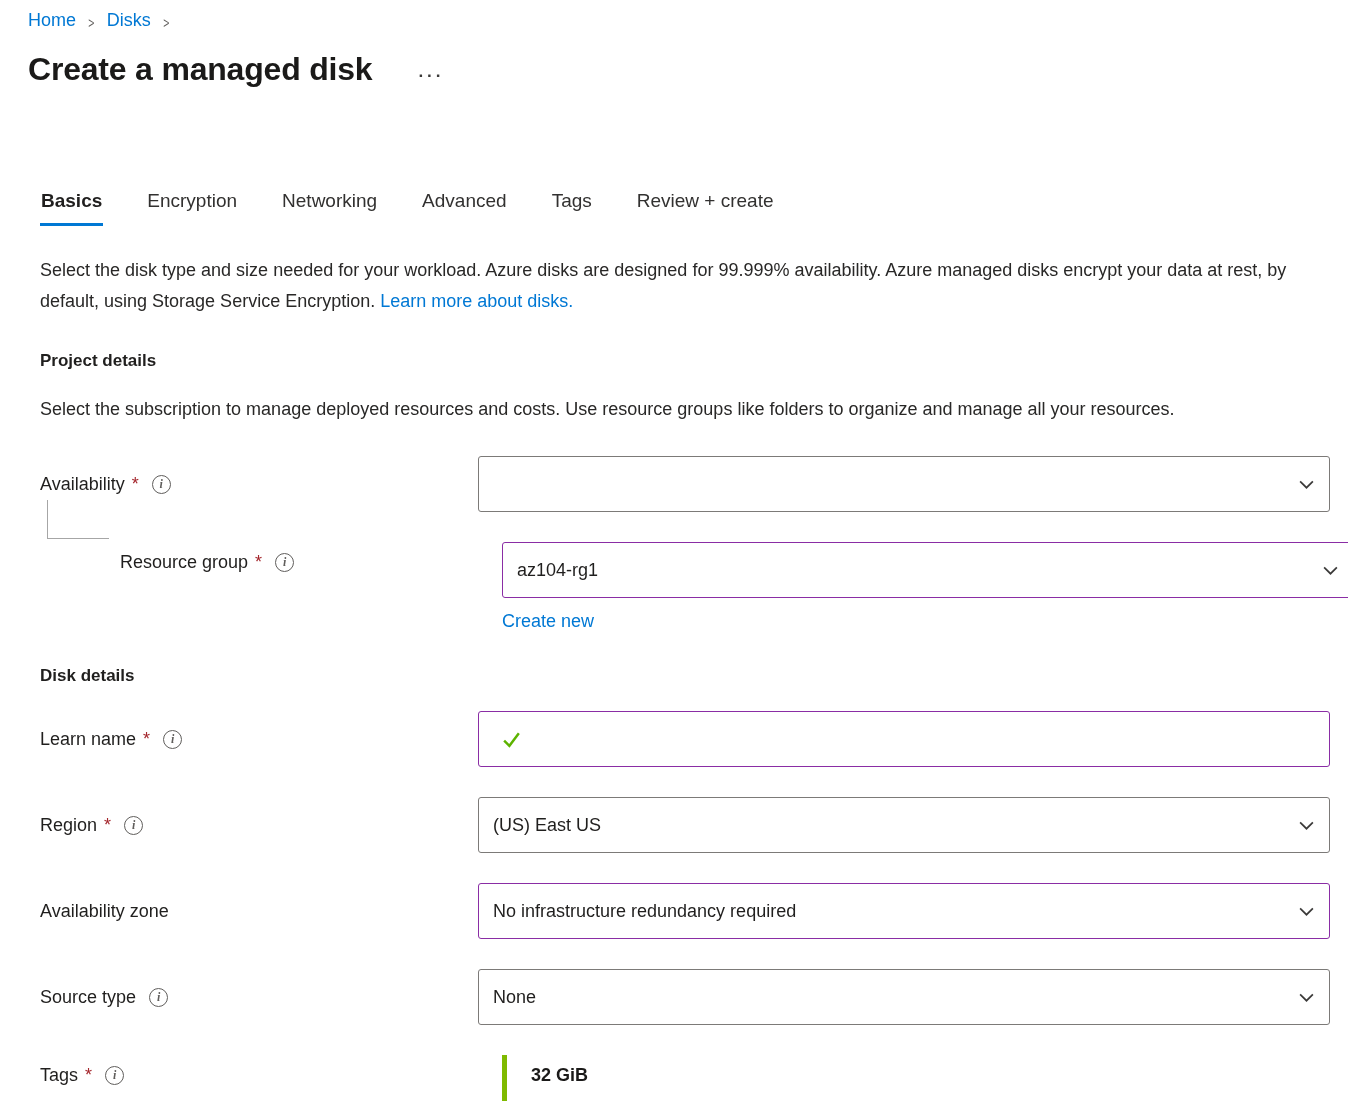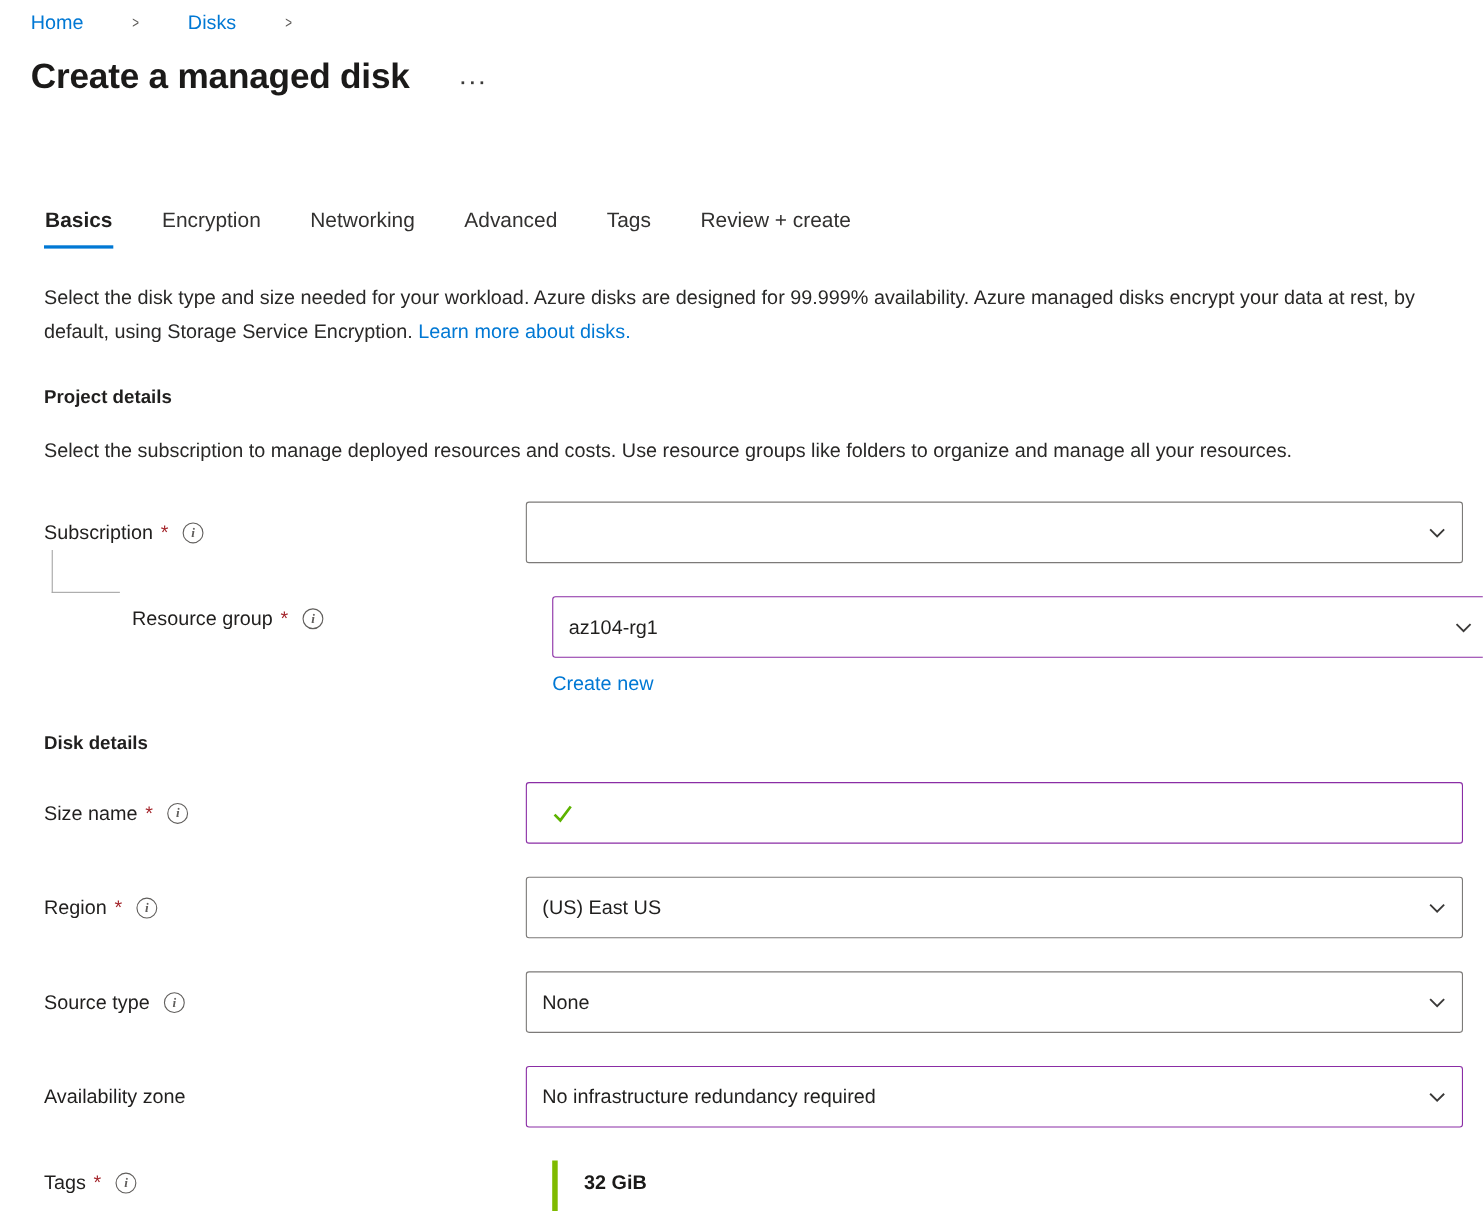--- a/index.html
+++ b/index.html
@@ -4,21 +4,21 @@
 <style>
   * { box-sizing: border-box; }
   html, body { margin: 0; padding: 0; }
   body {
     width: 1348px; height: 1101px; overflow: hidden;
     background: #ffffff; color: #201f1e;
     font-family: "Liberation Sans", sans-serif;
   }
 
   
-  .breadcrumb { padding: 10px 0 0 28px; font-size: 18px; display: flex; align-items: center; gap: 32px; }
+  .breadcrumb { padding: 10px 0 0 28px; font-size: 18px; display: flex; align-items: flex-end; }
   .crumb { color: #0078d4; cursor: pointer; text-decoration: none; }
   .crumb-sep { color: #605e5c; margin: 0 11px; font-size: 15px; transform: scaleX(0.7); display: inline-block; }
 
   
   .title-row { display: flex; align-items: center; margin: 20px 0 0 28px; }
   .page-title { font-size: 32px; font-weight: 700; color: #1b1a19; letter-spacing: -0.2px; }
   .more-dots { margin-left: 46px; margin-top: 12px; color: #3b3a39; font-size: 17px; font-weight: 700; letter-spacing: 3px; cursor: pointer; line-height: 1; }
 
   
   .tabs { display: flex; margin: 102px 0 0 40px; }
@@ -112,21 +112,21 @@
 </p>
 
 <h3 class="section-heading" style="margin-bottom:0;">Project details</h3>
 <p class="section-desc" style="margin-bottom:0;">Select the subscription to manage deployed resources and costs. Use resource groups like folders to organize and manage all your resources.</p>
 
 <div class="form project-form">
   <div class="connector"></div>
 
   <div class="field-row">
     <div class="field-label">
-      <span>Subscription</span>
+      <span>Availability</span>
       <span class="required">*</span>
       <span class="info-icon"></span>
     </div>
     <div class="combobox">
       <span class="combo-value"></span>
       <span class="icon-right">
         <svg width="17" height="17" viewBox="0 0 16 16">
             <path d="M2 5l6 6 6-6" fill="none" stroke="#3b3a39" stroke-width="1.6"></path>
           </svg>
       </span>
@@ -152,21 +152,21 @@
     </div>
   </div>
 </div>
 
 <h3 class="section-heading" style="margin-bottom:0;">Disk details</h3>
 
 <div class="form disk-form">
 
   <div class="field-row">
     <div class="field-label">
-      <span>Size name</span>
+      <span>Learn name</span>
       <span class="required">*</span>
       <span class="info-icon"></span>
     </div>
     <div class="textfield focused">
       <span class="icon-right">
         <svg width="21" height="21" viewBox="0 0 20 20">
             <path d="M3 11l5 5L17 4" fill="none" stroke="#5db300" stroke-width="2.3"></path>
           </svg>
       </span>
     </div>
@@ -183,39 +183,39 @@
       <span class="icon-right">
         <svg width="17" height="17" viewBox="0 0 16 16">
             <path d="M2 5l6 6 6-6" fill="none" stroke="#3b3a39" stroke-width="1.6"></path>
           </svg>
       </span>
     </div>
   </div>
 
   <div class="field-row">
     <div class="field-label">
+      <span>Availability zone</span>
+    </div>
+    <div class="combobox focused">
+      <span class="combo-value">No infrastructure redundancy required</span>
+      <span class="icon-right">
+        <svg width="17" height="17" viewBox="0 0 16 16">
+            <path d="M2 5l6 6 6-6" fill="none" stroke="#3b3a39" stroke-width="1.6"></path>
+          </svg>
+      </span>
+    </div>
+  </div>
+
+  <div class="field-row">
+    <div class="field-label">
       <span>Source type</span>
       <span class="info-icon"></span>
     </div>
     <div class="combobox">
       <span class="combo-value">None</span>
-      <span class="icon-right">
-        <svg width="17" height="17" viewBox="0 0 16 16">
-            <path d="M2 5l6 6 6-6" fill="none" stroke="#3b3a39" stroke-width="1.6"></path>
-          </svg>
-      </span>
-    </div>
-  </div>
-
-  <div class="field-row">
-    <div class="field-label">
-      <span>Availability zone</span>
-    </div>
-    <div class="combobox focused">
-      <span class="combo-value">No infrastructure redundancy required</span>
       <span class="icon-right">
         <svg width="17" height="17" viewBox="0 0 16 16">
             <path d="M2 5l6 6 6-6" fill="none" stroke="#3b3a39" stroke-width="1.6"></path>
           </svg>
       </span>
     </div>
   </div>
 
   <div class="field-row align-top">
     <div class="field-label">

